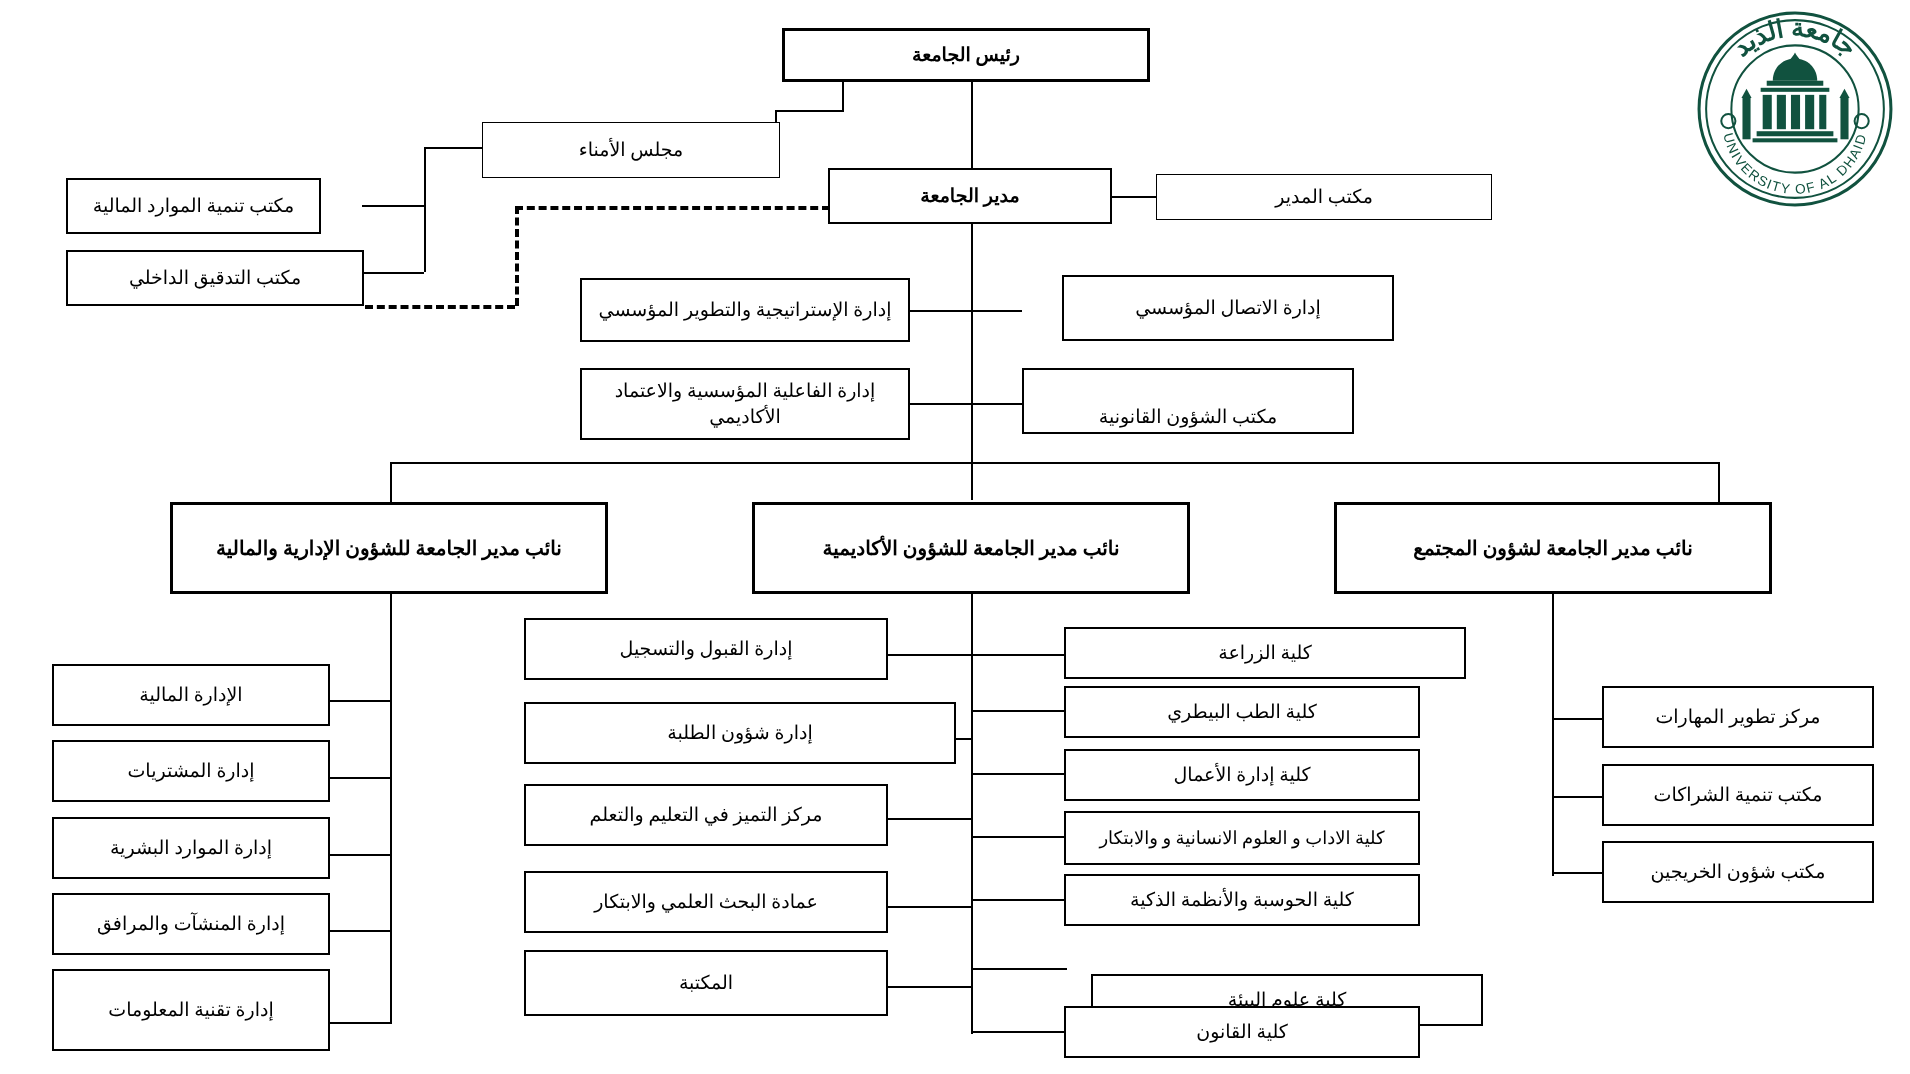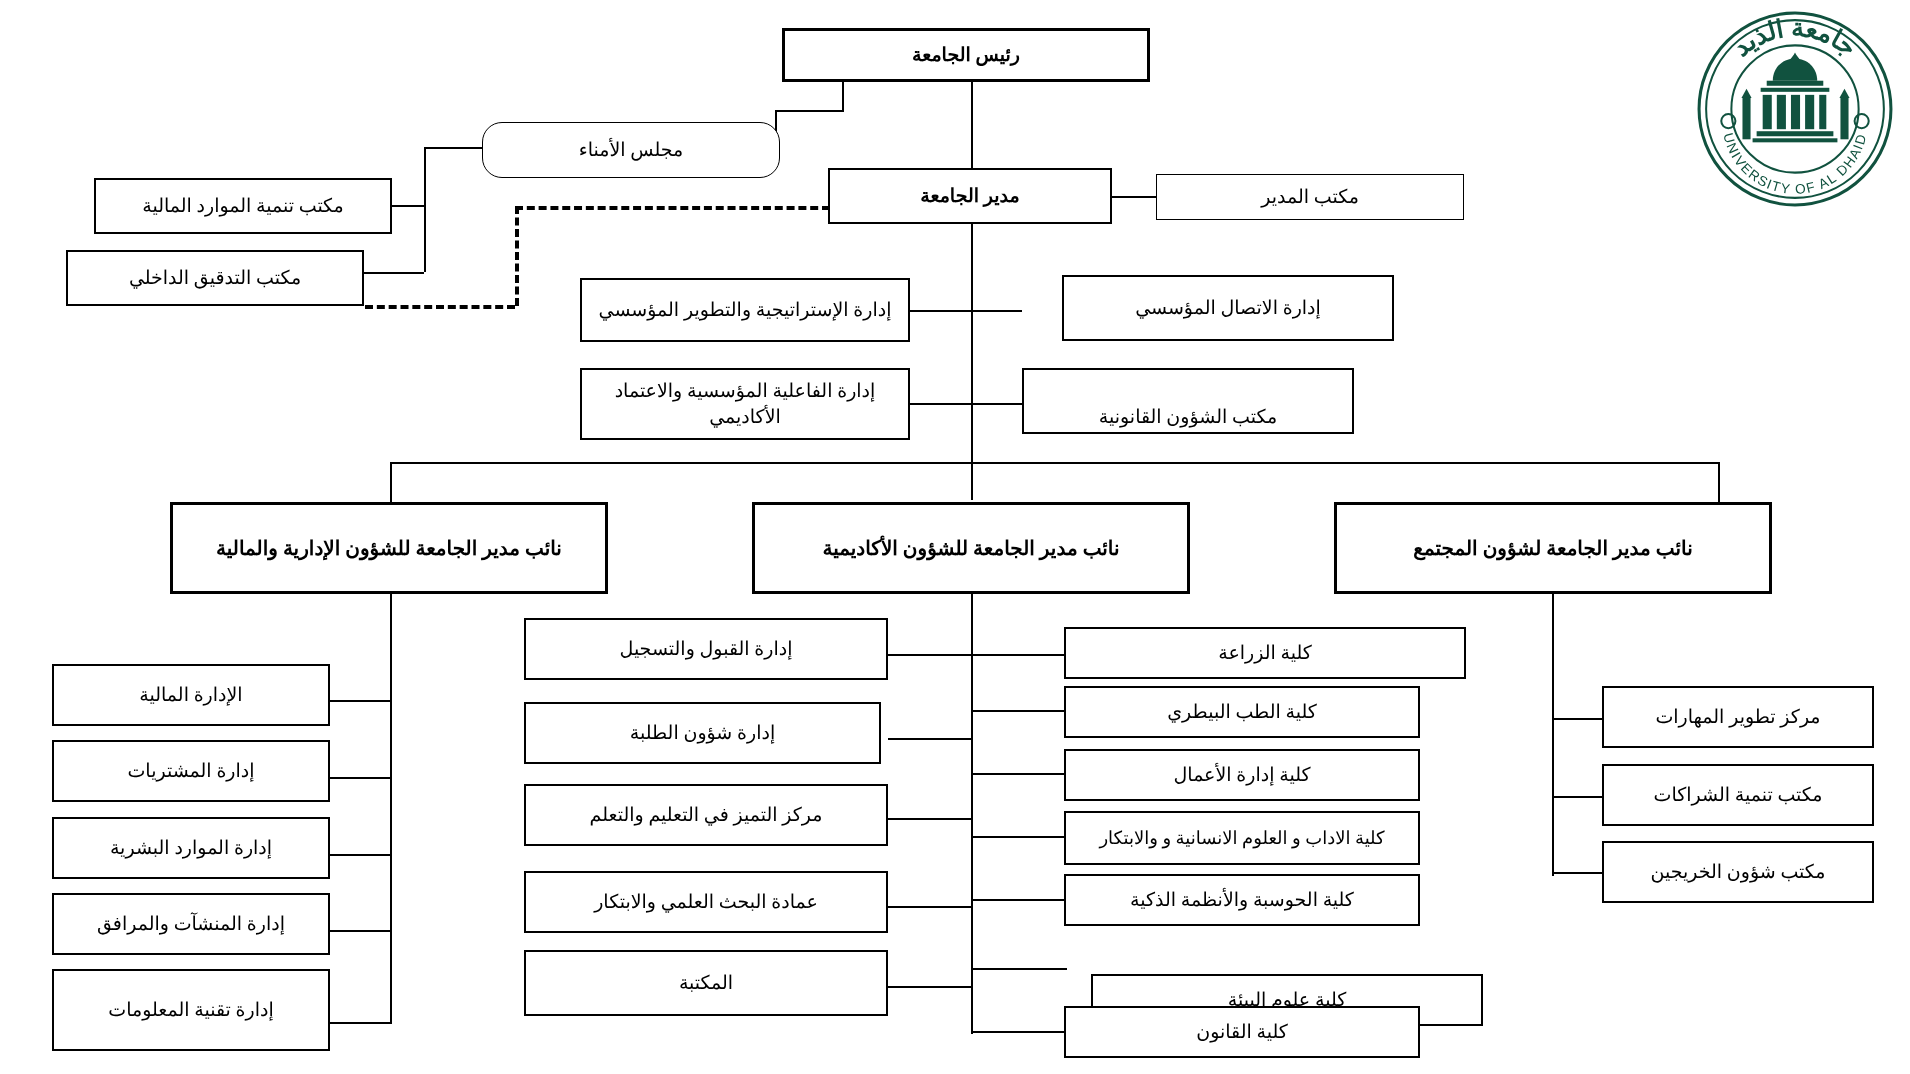--- a/index.html
+++ b/index.html
@@ -167,37 +167,37 @@
 
   <div class="ln v" style="left:1552px;top:594px;height:282px;"></div>
   <div class="ln h" style="left:1552px;top:718px;width:52px;"></div>
   <div class="ln h" style="left:1552px;top:796px;width:52px;"></div>
   <div class="ln h" style="left:1552px;top:872px;width:52px;"></div>
 
   <div class="box heavy" style="left:782px;top:28px;width:368px;height:54px;">
     <span>رئيس الجامعة</span>
   </div>
 
-  <div class="box thin" style="left:482px;top:122px;width:298px;height:56px;border-radius:20px;">
+  <div class="box thin" style="left:482px;top:122px;width:298px;height:56px;">
     <span>مجلس الأمناء</span>
   </div>
 
-  <div class="box" style="left:66px;top:178px;width:298px;height:56px;margin-left:28px;">
+  <div class="box" style="left:66px;top:178px;width:255px;height:56px;">
     <span>مكتب تنمية الموارد المالية</span>
   </div>
 
   <div class="box" style="left:66px;top:250px;width:298px;height:56px;">
     <span>مكتب التدقيق الداخلي</span>
   </div>
 
   <div class="box bold" style="left:828px;top:168px;width:284px;height:56px;">
     <span>مدير الجامعة</span>
   </div>
 
-  <div class="box thin" style="left:1156px;top:174px;width:308px;height:46px;">
+  <div class="box thin" style="left:1156px;top:174px;width:336px;height:46px;">
     <span>مكتب المدير</span>
   </div>
 
   <div class="box" style="left:580px;top:278px;width:330px;height:64px;">
     <span>إدارة الإستراتيجية والتطوير المؤسسي</span>
   </div>
 
   <div class="box" style="left:1062px;top:275px;width:332px;height:66px;">
     <span>إدارة الاتصال المؤسسي</span>
   </div>
@@ -234,21 +234,21 @@
   <div class="box" style="left:52px;top:893px;width:278px;height:62px;">
     <span>إدارة المنشآت والمرافق</span>
   </div>
   <div class="box" style="left:52px;top:969px;width:278px;height:82px;">
     <span>إدارة تقنية المعلومات</span>
   </div>
 
   <div class="box" style="left:524px;top:618px;width:364px;height:62px;">
     <span>إدارة القبول والتسجيل</span>
   </div>
-  <div class="box" style="left:524px;top:702px;width:357px;height:62px;">
+  <div class="box" style="left:524px;top:702px;width:432px;height:62px;">
     <span>إدارة شؤون الطلبة</span>
   </div>
   <div class="box" style="left:524px;top:784px;width:364px;height:62px;">
     <span>مركز التميز في التعليم والتعلم</span>
   </div>
   <div class="box" style="left:524px;top:871px;width:364px;height:62px;">
     <span>عمادة البحث العلمي والابتكار</span>
   </div>
   <div class="box" style="left:524px;top:950px;width:364px;height:66px;">
     <span>المكتبة</span>

